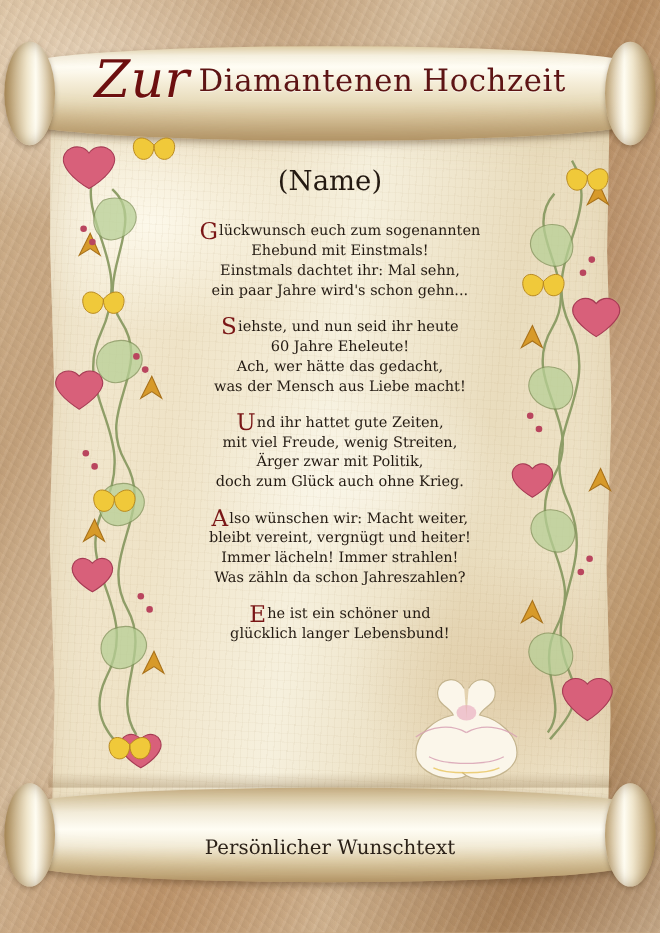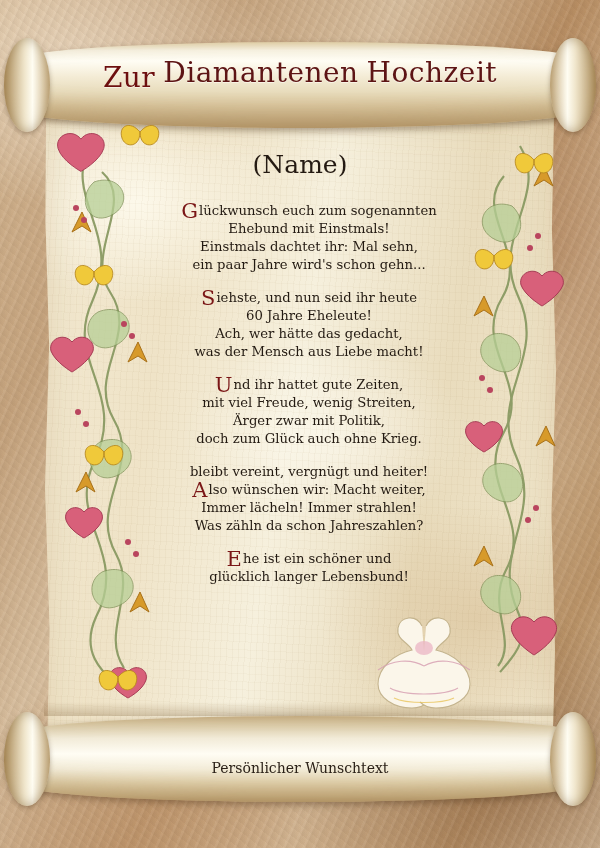--- a/index.html
+++ b/index.html
@@ -129,34 +129,35 @@
     text-align: center;
     font-family: "DejaVu Serif", serif;
     font-size: 28px;
     line-height: 34px;
     letter-spacing: 0.5px;
     color: #5d1414;
     text-shadow: 0 1px 0 rgba(255,255,255,0.5);
     white-space: nowrap;
   }
   .title .dropcap {
-    font-size: 28px;
+    font-size: 47px;
     line-height: 34px;
     vertical-align: -5px;
     color: #6d0f0f;
+    font-style: italic;
   }
 
   .footer-text {
     position: absolute;
     top: 744px;
     left: 0;
     width: 572px;
     text-align: center;
     font-family: "DejaVu Serif", serif;
-    font-size: 14px;
+    font-size: 18px;
     color: #2b2118;
   }
 
   
   .name-line {
     position: absolute;
     top: 134px;
     left: 0;
     width: 572px;
     text-align: center;
@@ -331,22 +332,22 @@
       </div>
 
       <div class="stanza">
         <div class="line first"><span class="cap">U</span><span>nd ihr hattet gute Zeiten,</span></div>
         <div class="line">mit viel Freude, wenig Streiten,</div>
         <div class="line">Ärger zwar mit Politik,</div>
         <div class="line">doch zum Glück auch ohne Krieg.</div>
       </div>
 
       <div class="stanza">
+        <div class="line first"><span class="cap">A</span><span>lso wünschen wir: Macht weiter,</span></div>
         <div class="line">bleibt vereint, vergnügt und heiter!</div>
-        <div class="line first"><span class="cap">A</span><span>lso wünschen wir: Macht weiter,</span></div>
         <div class="line">Immer lächeln! Immer strahlen!</div>
         <div class="line">Was zähln da schon Jahreszahlen?</div>
       </div>
 
       <div class="stanza">
         <div class="line first"><span class="cap">E</span><span>he ist ein schöner und</span></div>
         <div class="line">glücklich langer Lebensbund!</div>
       </div>
 
     </div>

